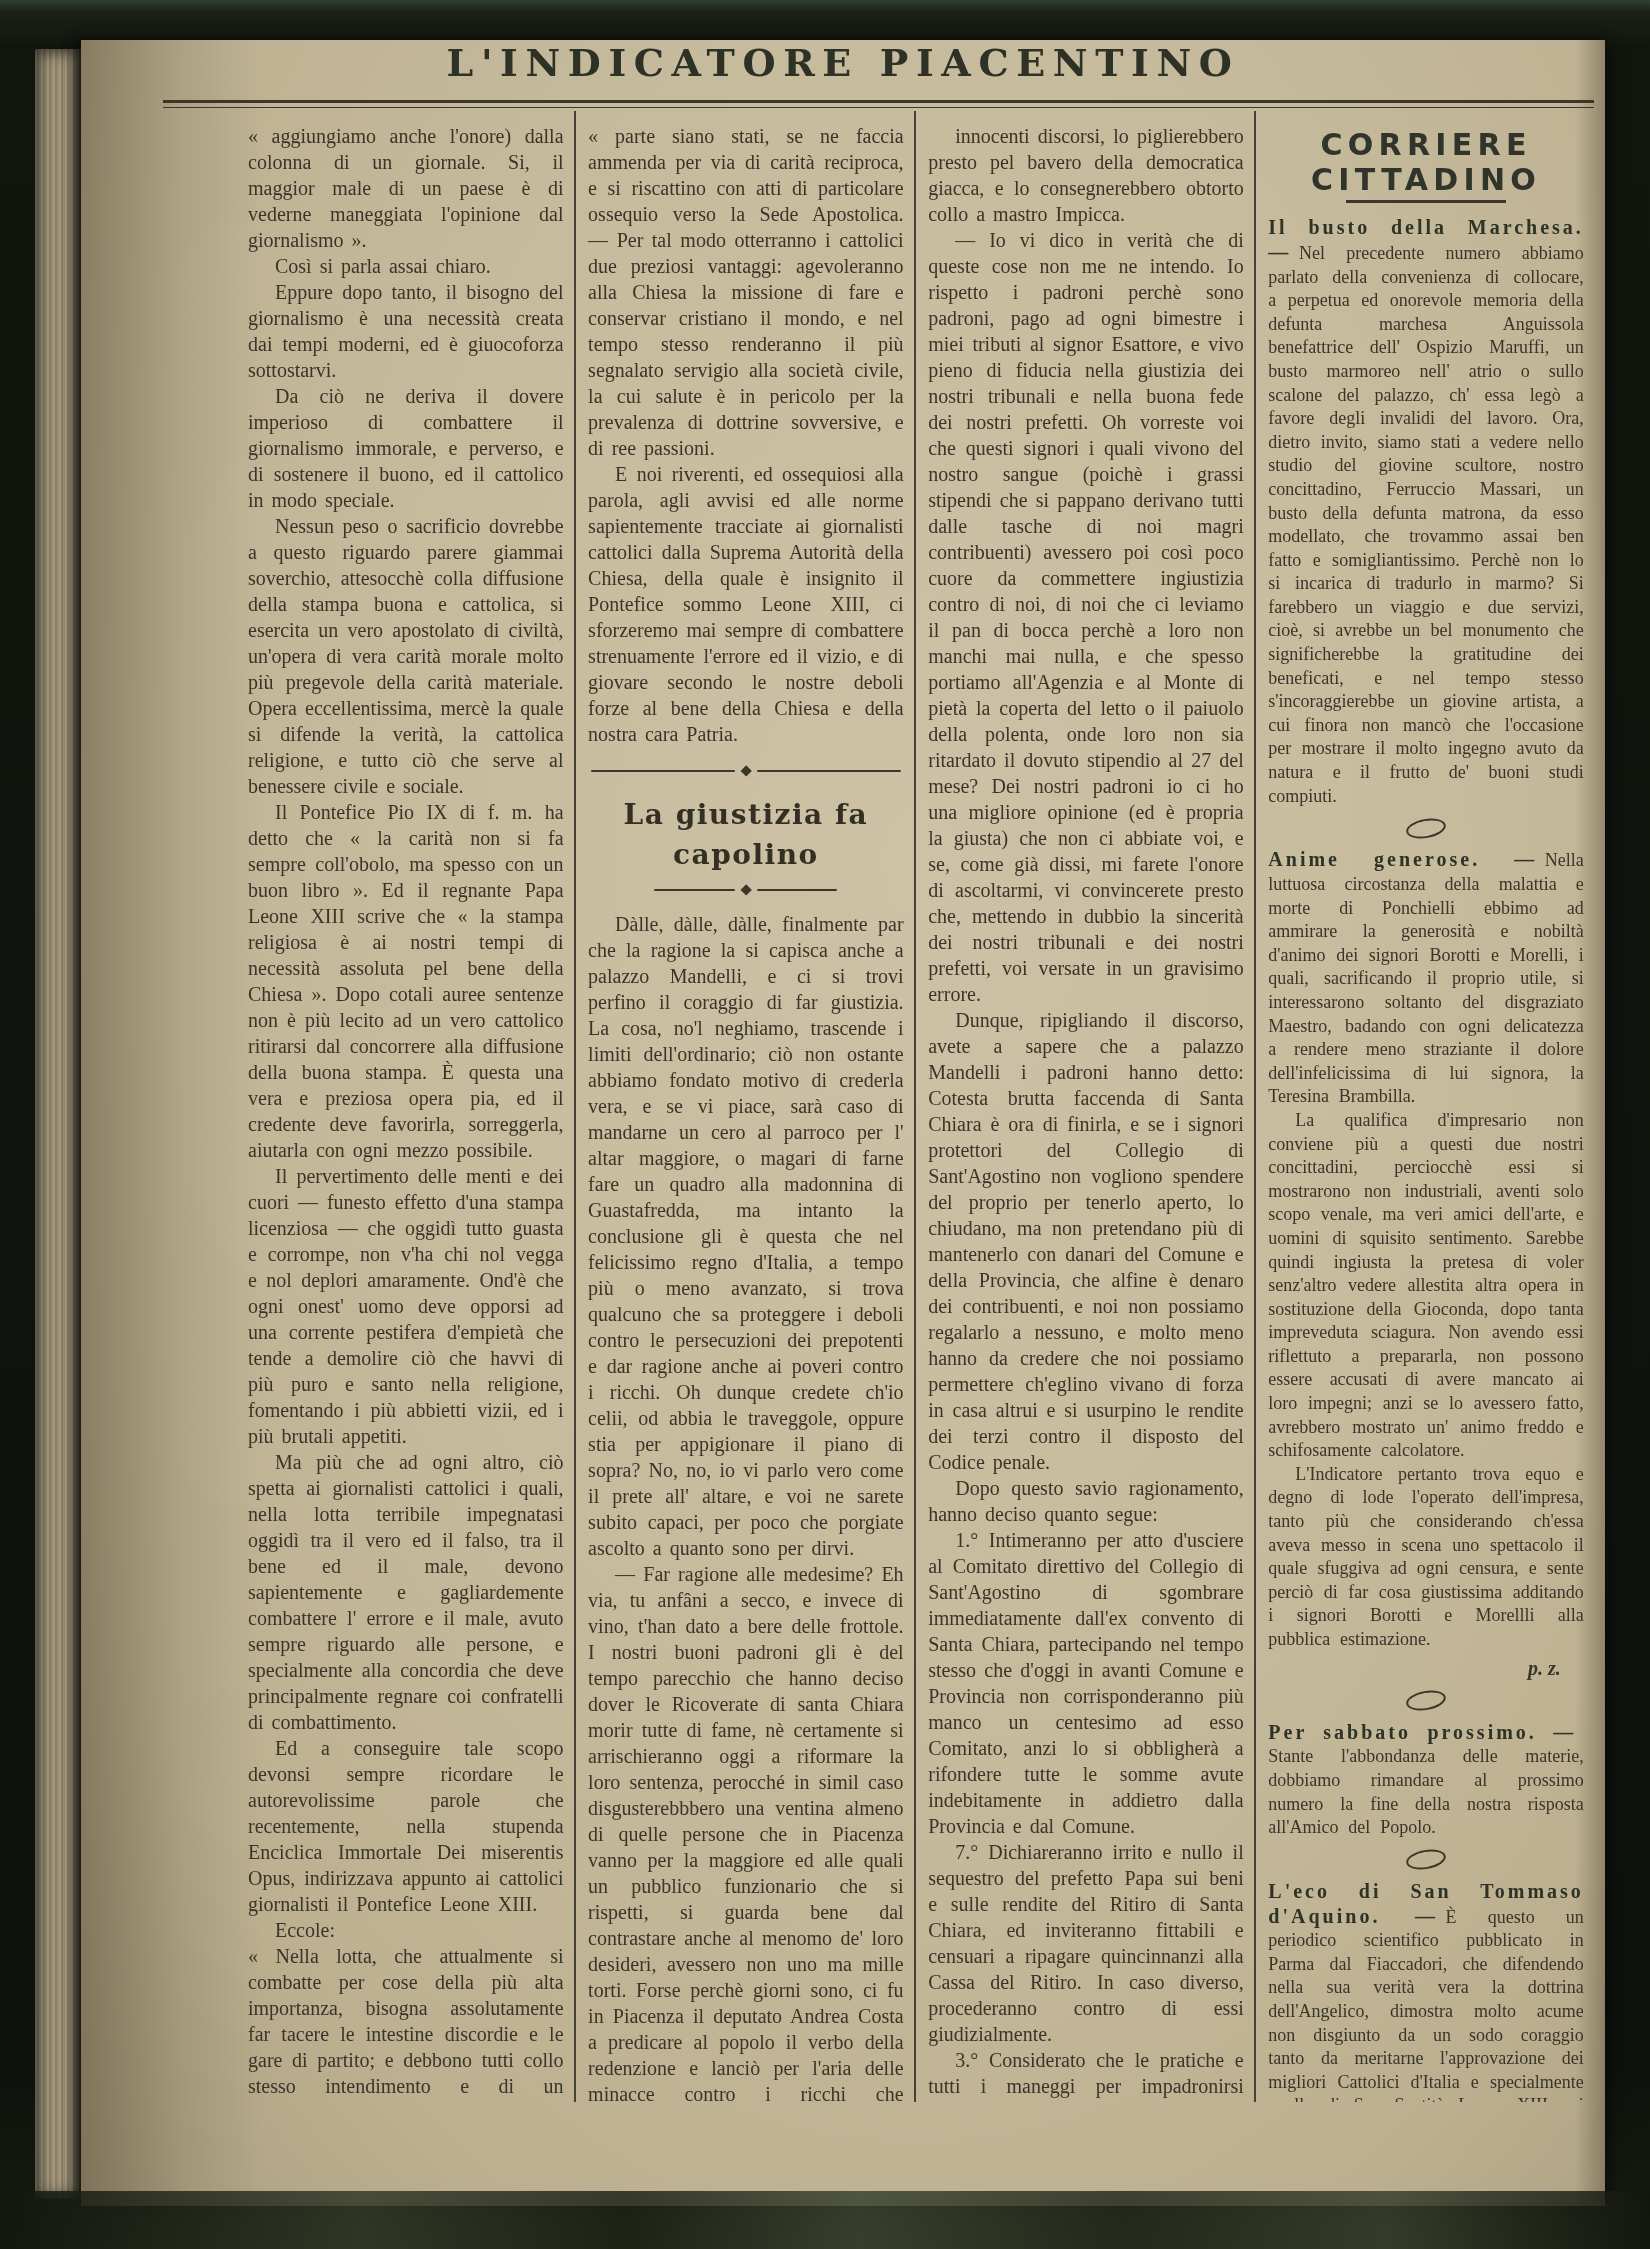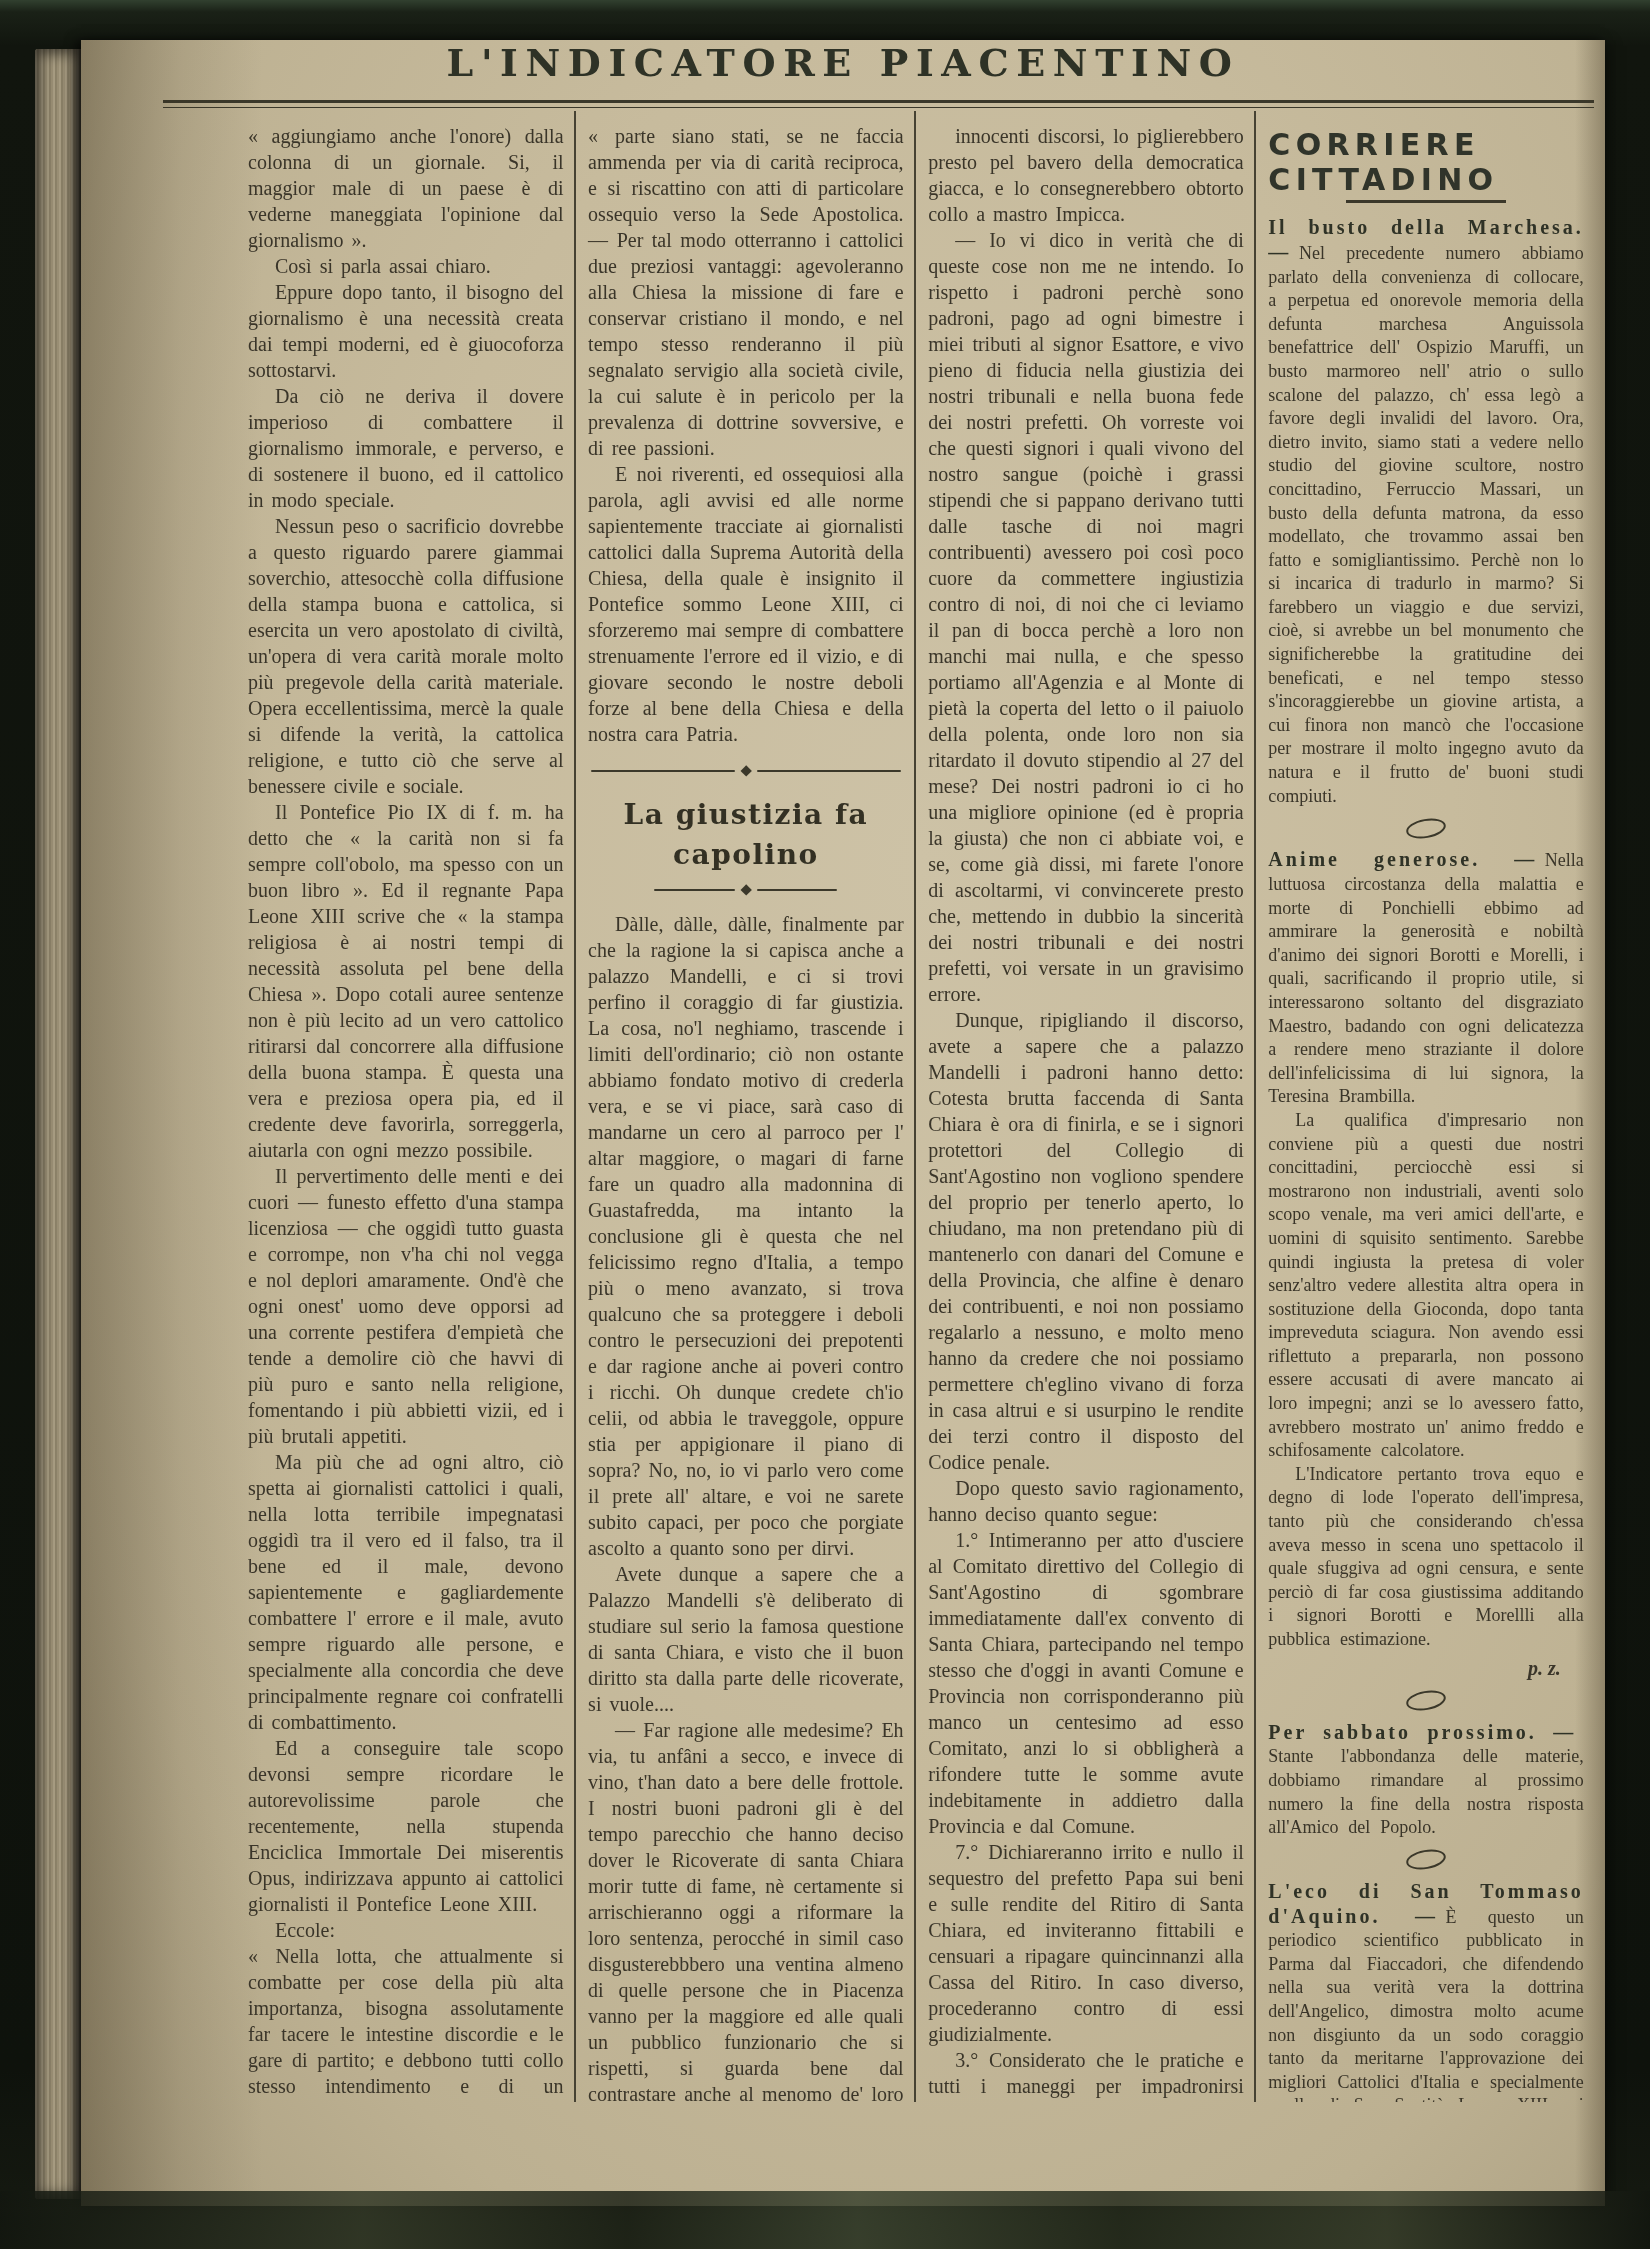--- a/index.html
+++ b/index.html
@@ -39,21 +39,21 @@
 
   .flourish{display:flex;align-items:center;margin:20px 3px 7.6px 3px;}
   .flourish.small{width:58%;margin:10.6px auto 16.7px auto;}
   .fl-line{flex:1;height:2.3px;background:#3b382a;border-radius:1.5px;}
   .fl-diamond{width:8.4px;height:8.4px;background:#3b382a;transform:rotate(45deg);margin:0 6.8px;flex:0 0 auto;}
 
   .headline{margin:20px 0 0 0;text-align:center;font-size:28px;line-height:40px;
     font-weight:bold;letter-spacing:1.5px;color:#333023;
     font-family:"DejaVu Serif","Liberation Serif",serif;}
 
-  .corriere-title{margin:4.6px 0 3px 0;text-align:left;font-size:30px;line-height:35px;
+  .corriere-title{margin:4.6px 0 3px 0;text-align:center;font-size:30px;line-height:35px;
     font-weight:bold;letter-spacing:5.3px;color:#30342a;
     font-family:"DejaVu Sans","Liberation Sans",sans-serif;}
   .title-underline{width:160px;height:2.3px;background:#3b382a;margin:0 auto 13.7px auto;}
 
   .secpara{margin:0;text-align:justify;text-indent:0;}
   .sechead{font-weight:bold;letter-spacing:3px;font-size:20.5px;margin-right:7.6px;color:#2f3226;}
   .col4 .sechead{font-size:20px;}
 
   .ornament{width:36px;height:15px;border:2.3px solid #3b382a;border-radius:50%;
     margin:10.6px auto;transform:rotate(-10deg);}
@@ -101,21 +101,20 @@
         <span class="fl-line"></span>
       </div>
       <h2 class="headline">La giustizia fa capolino</h2>
       <div class="flourish small">
         <span class="fl-line"></span>
         <span class="fl-diamond"></span>
         <span class="fl-line"></span>
       </div>
       <div>
           <p class="para">Dàlle, dàlle, dàlle, finalmente par che la ragione la si capisca anche a palazzo Mandelli, e ci si trovi perfino il coraggio di far giustizia. La cosa, no'l neghiamo, trascende i limiti dell'ordinario; ciò non ostante abbiamo fondato motivo di crederla vera, e se vi piace, sarà caso di mandarne un cero al parroco per l' altar maggiore, o magari di farne fare un quadro alla madonnina di Guastafredda, ma intanto la conclusione gli è questa che nel felicissimo regno d'Italia, a tempo più o meno avanzato, si trova qualcuno che sa proteggere i deboli contro le persecuzioni dei prepotenti e dar ragione anche ai poveri contro i ricchi. Oh dunque credete ch'io celii, od abbia le traveggole, oppure stia per appigionare il piano di sopra? No, no, io vi parlo vero come il prete all' altare, e voi ne sarete subito capaci, per poco che porgiate ascolto a quanto sono per dirvi.</p>
-          <p class="para">Avete dunque a sapere che a Palazzo Mandelli s'è deliberato di studiare sul serio la famosa questione di santa Chiara, e visto che il buon diritto sta dalla parte delle ricoverate, si vuole....</p>
           <p class="para">— Far ragione alle medesime? Eh via, tu anfâni a secco, e invece di vino, t'han dato a bere delle frottole. I nostri buoni padroni gli è del tempo parecchio che hanno deciso dover le Ricoverate di santa Chiara morir tutte di fame, nè certamente si arrischieranno oggi a riformare la loro sentenza, perocché in simil caso disgusterebbbero una ventina almeno di quelle persone che in Piacenza vanno per la maggiore ed alle quali un pubblico funzionario che si rispetti, si guarda bene dal contrastare anche al menomo de' loro desideri, avessero non uno ma mille torti. Forse perchè giorni sono, ci fu in Piacenza il deputato Andrea Costa a predicare al popolo il verbo della redenzione e lanciò per l'aria delle minacce contro i ricchi che augustiano il povero e contro i pubblici funzionari che danno sempre ragione ai prepotenti, credi tu che i nostri buoni ed amati padroni siensi lasciati spaventare dalle matte parole dell'onorevole di Ravenna, e l'abbiano pigliato in conto d'un nuovo san Giovanni venuto ad invitare il mondo ad apparecchiare le vie della giustizia perchè il gran giorno si avvicina? Baie! padronissimo il sor Andrea di spacciare le sue utopie alle turbe e moltitudini che gli si premono intorno, e lo salutano ed applaudono come apostolo; ma quando esso volesse fare qualche cosa più che degli</p>
         </div>
     </div>
 
     <div class="col">
       <div>
           <p class="para">innocenti discorsi, lo piglierebbero presto pel bavero della democratica giacca, e lo consegnerebbero obtorto collo a mastro Impicca.</p>
           <p class="para">— Io vi dico in verità che di queste cose non me ne intendo. Io rispetto i padroni perchè sono padroni, pago ad ogni bimestre i miei tributi al signor Esattore, e vivo pieno di fiducia nella giustizia dei nostri tribunali e nella buona fede dei nostri prefetti. Oh vorreste voi che questi signori i quali vivono del nostro sangue (poichè i grassi stipendi che si pappano derivano tutti dalle tasche di noi magri contribuenti) avessero poi così poco cuore da commettere ingiustizia contro di noi, di noi che ci leviamo il pan di bocca perchè a loro non manchi mai nulla, e che spesso portiamo all'Agenzia e al Monte di pietà la coperta del letto o il paiuolo della polenta, onde loro non sia ritardato il dovuto stipendio al 27 del mese? Dei nostri padroni io ci ho una migliore opinione (ed è propria la giusta) che non ci abbiate voi, e se, come già dissi, mi farete l'onore di ascoltarmi, vi convincerete presto che, mettendo in dubbio la sincerità dei nostri tribunali e dei nostri prefetti, voi versate in un gravisimo errore.</p>
           <p class="para">Dunque, ripigliando il discorso, avete a sapere che a palazzo Mandelli i padroni hanno detto: Cotesta brutta faccenda di Santa Chiara è ora di finirla, e se i signori protettori del Collegio di Sant'Agostino non vogliono spendere del proprio per tenerlo aperto, lo chiudano, ma non pretendano più di mantenerlo con danari del Comune e della Provincia, che alfine è denaro dei contribuenti, e noi non possiamo regalarlo a nessuno, e molto meno hanno da credere che noi possiamo permettere ch'eglino vivano di forza in casa altrui e si usurpino le rendite dei terzi contro il disposto del Codice penale.</p>
           <p class="para">Dopo questo savio ragionamento, hanno deciso quanto segue:</p>

